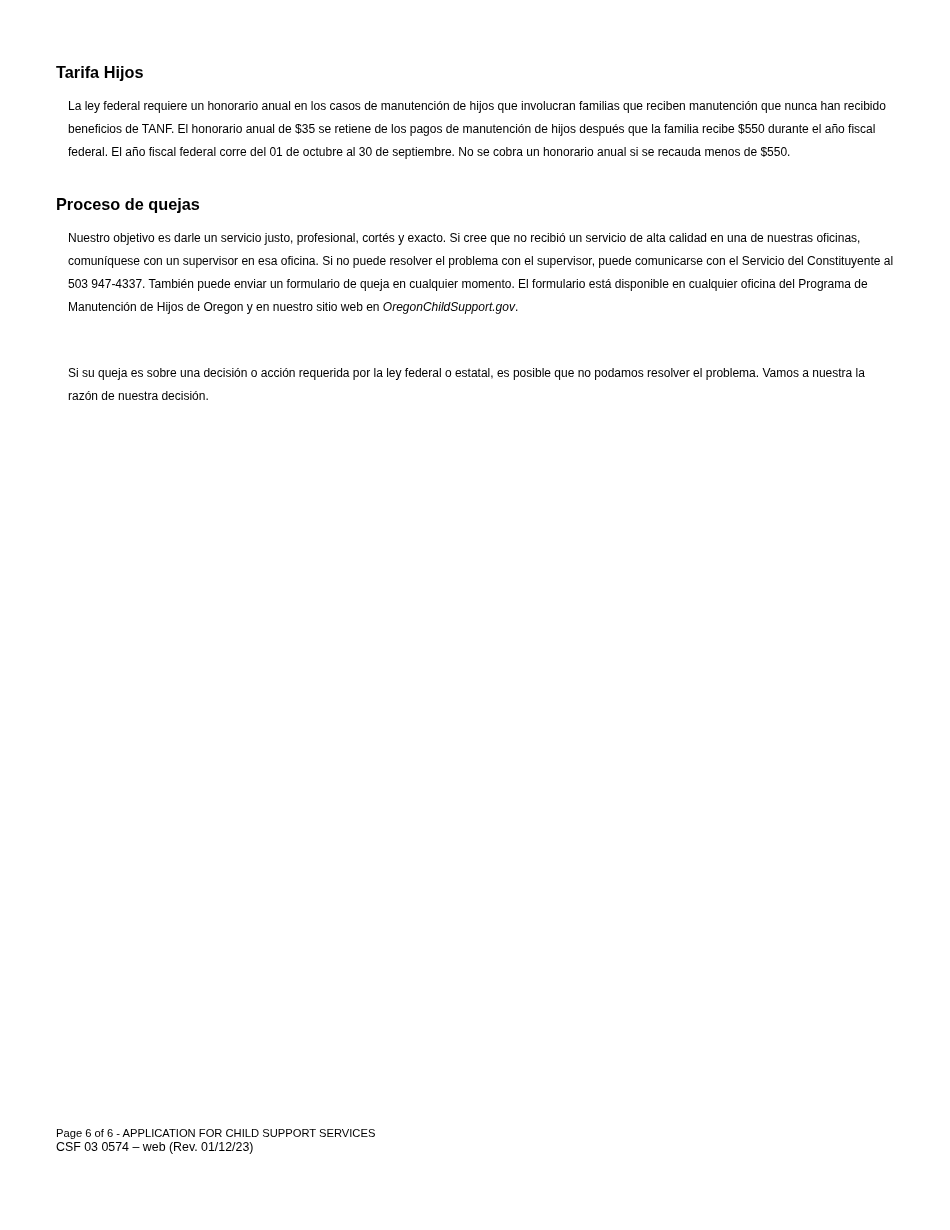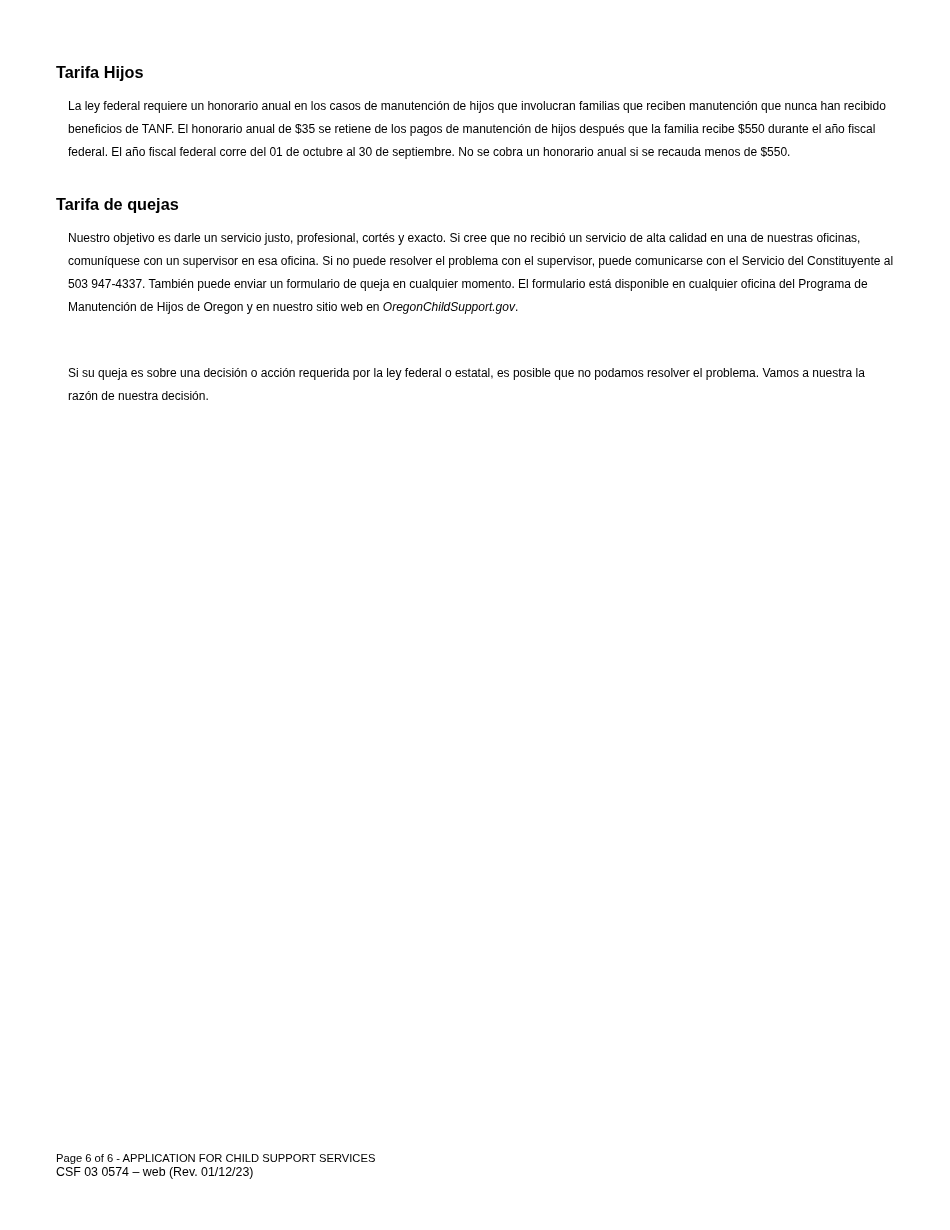--- a/index.html
+++ b/index.html
@@ -38,21 +38,21 @@
     .gap {
       height: 19.6px;
     }
     .para em {
       font-style: italic;
       text-align: center;
     }
     .footer {
       position: absolute;
       left: 56px;
-      top: 1152px;
+      top: 1127px;
       width: 600px;
     }
     .footer-line1 {
       font-size: 11.2px;
       line-height: 13px;
       margin: 0;
     }
     .footer-line2 {
       font-size: 12.4px;
       line-height: 14.5px;
@@ -65,21 +65,21 @@
 <div class="page">
 
   <div class="section">
     <p class="section-title">Tarifa Hijos</p>
     <p class="para">La ley federal requiere un honorario anual en los casos de manutención de hijos que involucran familias que reciben manutención que nunca han recibido beneficios de TANF. El honorario anual de $35 se retiene de los pagos de manutención de hijos después que la familia recibe $550 durante el año fiscal federal. El año fiscal federal corre del 01 de octubre al 30 de septiembre. No se cobra un honorario anual si se recauda menos de $550.</p>
   </div>
 
   <div class="gap"></div>
 
   <div class="section">
-    <p class="section-title">Tarifa de quejas</p>
+    <p class="section-title">Proceso de quejas</p>
     <p class="para"><span>Nuestro objetivo es darle un servicio justo, profesional, cortés y exacto. Si cree que no recibió un servicio de alta calidad en una de nuestras oficinas, comuníquese con un supervisor en esa oficina. Si no puede resolver el problema con el supervisor, puede comunicarse con el Servicio del Constituyente al 503 947-4337. También puede enviar un formulario de queja en cualquier momento. El formulario está disponible en cualquier oficina del Programa de Manutención de Hijos de Oregon y en nuestro sitio web en </span><em>OregonChildSupport.gov</em><span>.</span></p>
     <div class="gap"></div>
     <p class="para">Si su queja es sobre una decisión o acción requerida por la ley federal o estatal, es posible que no podamos resolver el problema. Vamos a nuestra la razón de nuestra decisión.</p>
   </div>
 
 </div>
 
 <div class="footer">
   <p class="footer-line1">Page 6 of 6 - APPLICATION FOR CHILD SUPPORT SERVICES</p>
   <p class="footer-line2">CSF 03 0574 – web (Rev. 01/12/23)</p>

